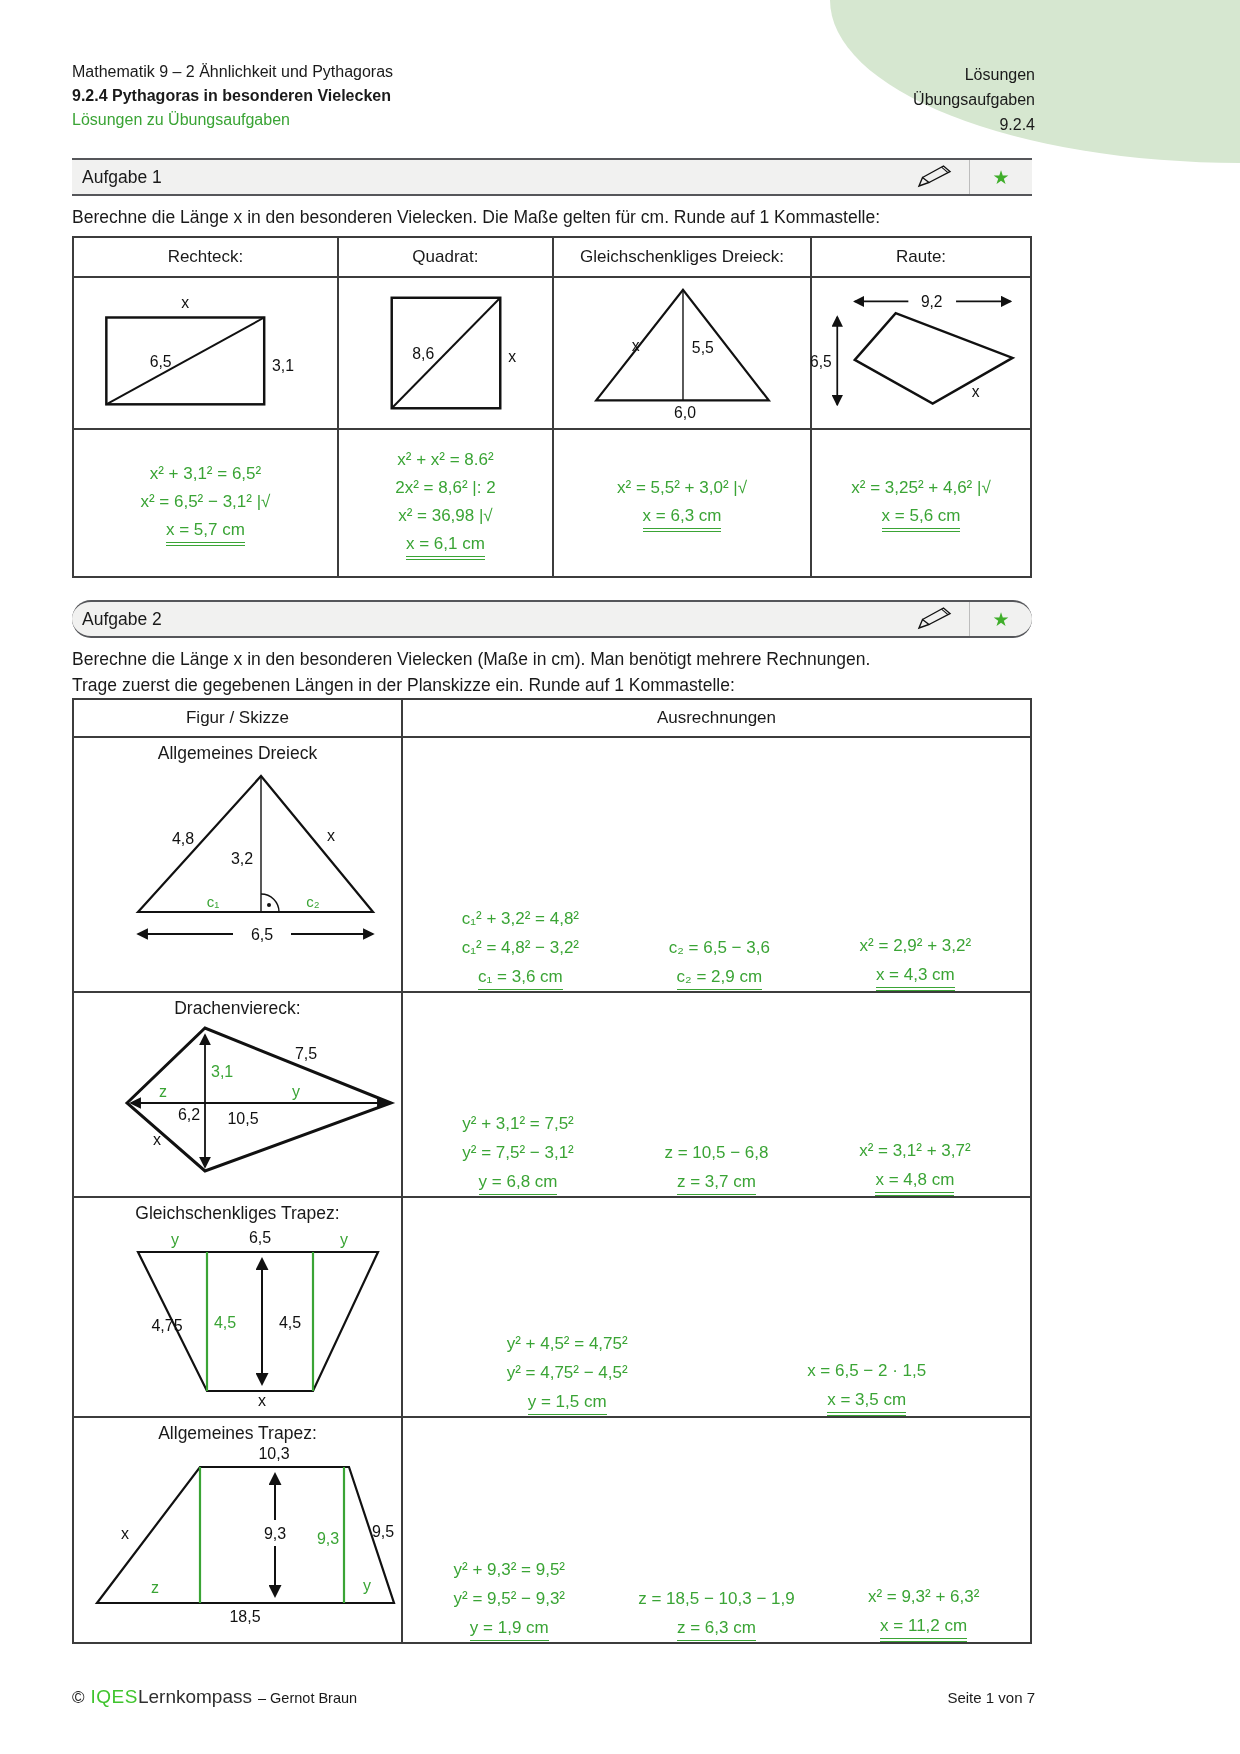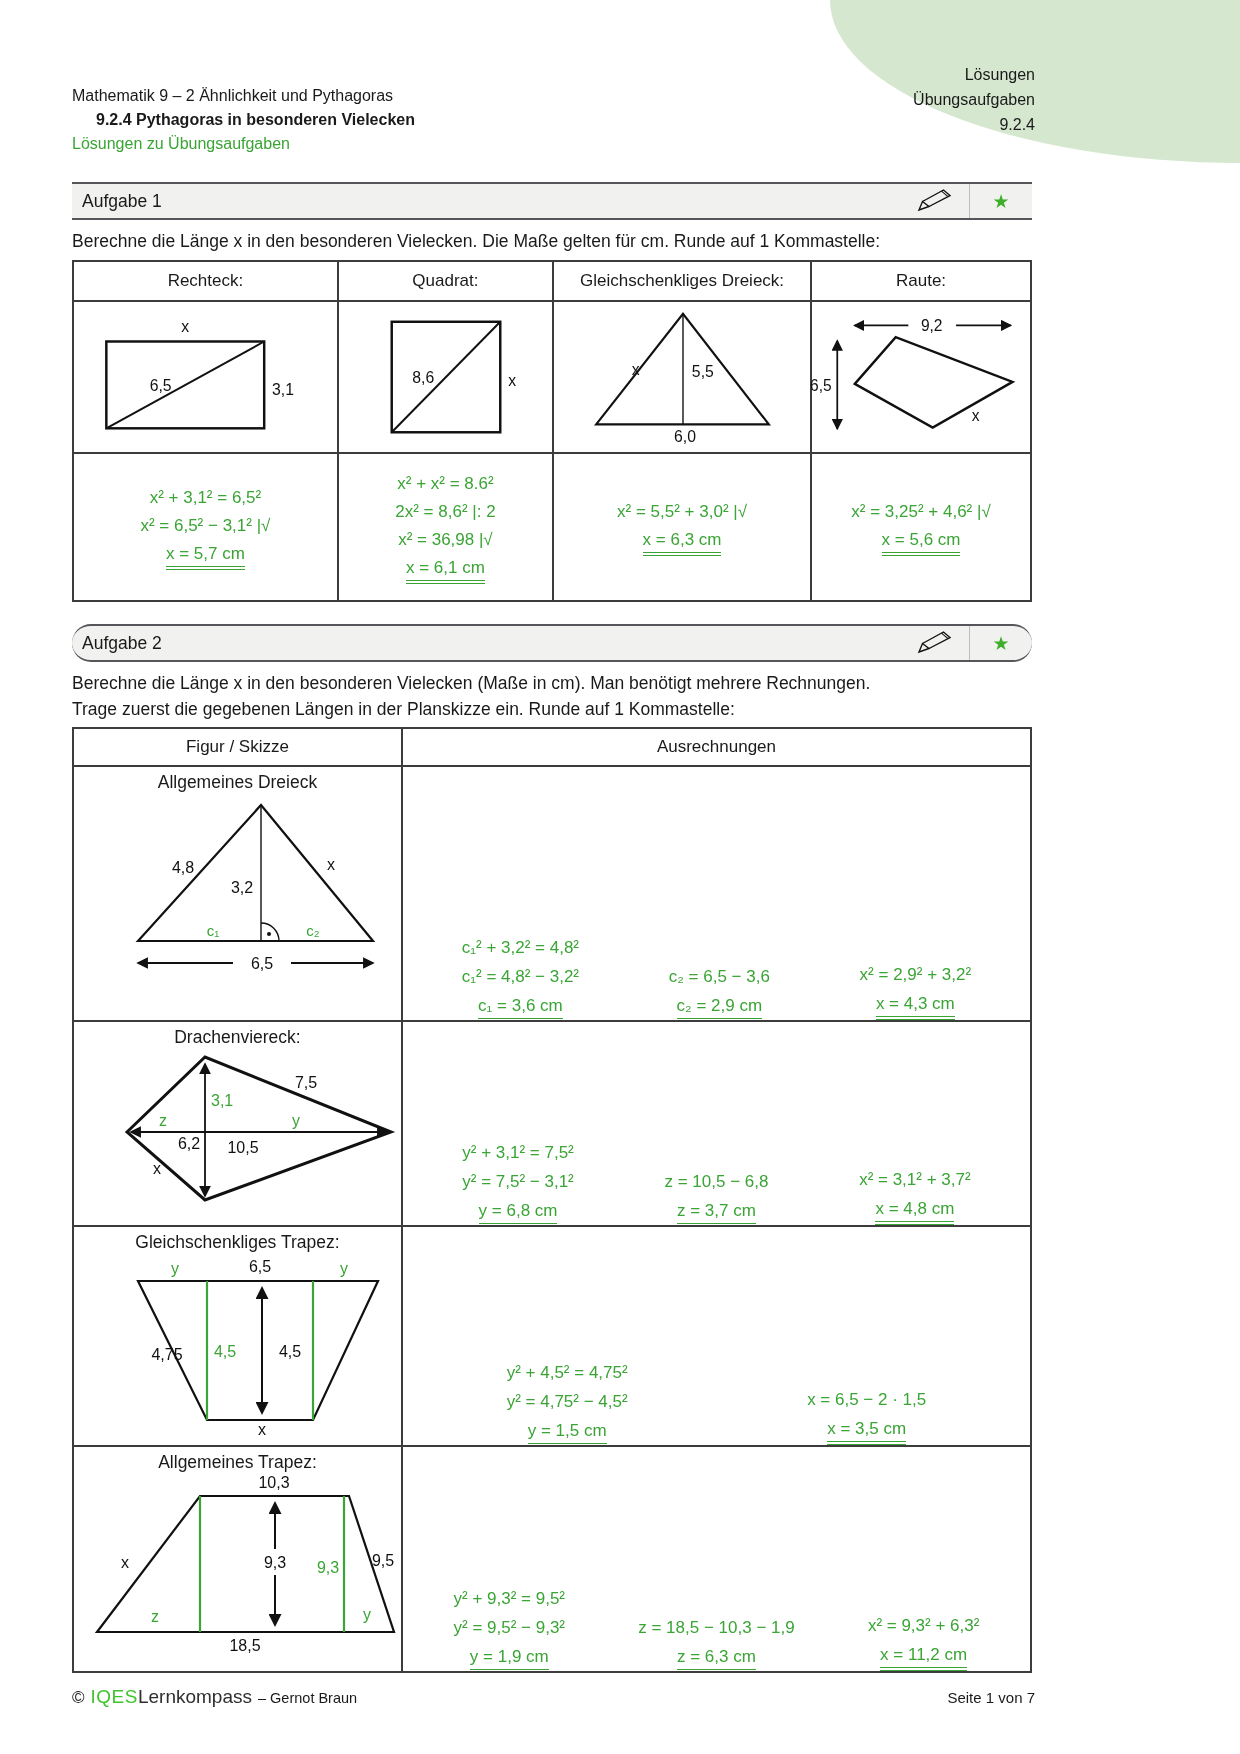--- a/index.html
+++ b/index.html
@@ -2,40 +2,40 @@
 <html><head>
 <meta charset="utf-8">
 <style>
   html,body{margin:0;padding:0;background:#e8e8e8;}
   .page{position:relative;width:1240px;height:1754px;background:#ffffff;overflow:hidden;
         font-family:"Liberation Sans",sans-serif;color:#1a1a1a;}
   .blob{position:absolute;top:0;right:0;width:410px;height:163px;background:#d6e7d0;
         border-bottom-left-radius:100% 100%;}
   .content{position:relative;padding:0 0 0 72px;width:960px;}
   
-  .head-block{padding-top:84px;font-size:16px;line-height:24px;}
-  .head-block .b{font-weight:bold;margin-left:24px;}
+  .head-block{padding-top:60px;font-size:16px;line-height:24px;}
+  .head-block .b{font-weight:bold;}
   .head-block .grn{font-weight:normal;color:#3aa435;}
   .head-right{position:absolute;top:62px;right:205px;text-align:right;font-size:16px;line-height:25px;}
   .head-right .b{font-weight:normal;}
   
   .bar{display:flex;align-items:center;height:34px;background:#f1f1f0;
        border-top:2px solid #55565a;border-bottom:2px solid #55565a;padding-left:10px;}
   .bar-title{font-size:17.5px;}
   .sp{flex:1;}
   .pencil{margin-right:16px;}
   .bar-sep{width:1px;align-self:stretch;background:#bdbdbd;}
   .bar-star{width:62px;text-align:center;color:#3fae2a;font-size:19px;}
   .bar1{margin-top:26px;align-items:center;}
   .bar2{margin-top:22px;border-radius:19px;}
   .intro{margin-top:8px;font-size:17.5px;line-height:26px;}
   
   .t1{margin-top:6px;display:grid;grid-template-columns:27.5% 22.5% 27% 23%;
       grid-template-rows:38px 152px 148px;border:2px solid #3c3c3c;}
-  .t2{margin-top:5px;display:grid;grid-template-columns:34.2% 65.8%;
+  .t2{display:grid;grid-template-columns:34.2% 65.8%;
       grid-template-rows:36px 255px 205px 220px 226px;border:2px solid #3c3c3c;}
   .cell{min-width:0;}
   .bl{border-left:2px solid #3c3c3c;}
   .bt{border-top:2px solid #3c3c3c;}
   .thead{display:flex;align-items:center;justify-content:center;font-size:17px;}
   .figcell{display:flex;flex-direction:column;align-items:center;justify-content:flex-start;padding-top:2px;}
   .figtitle{font-size:17.5px;padding-top:3px;}
   .solcell{display:flex;flex-direction:column;align-items:center;justify-content:center;
            color:#3aa435;font-size:17px;line-height:28px;}
   .calccell{display:flex;align-items:flex-end;justify-content:space-around;

